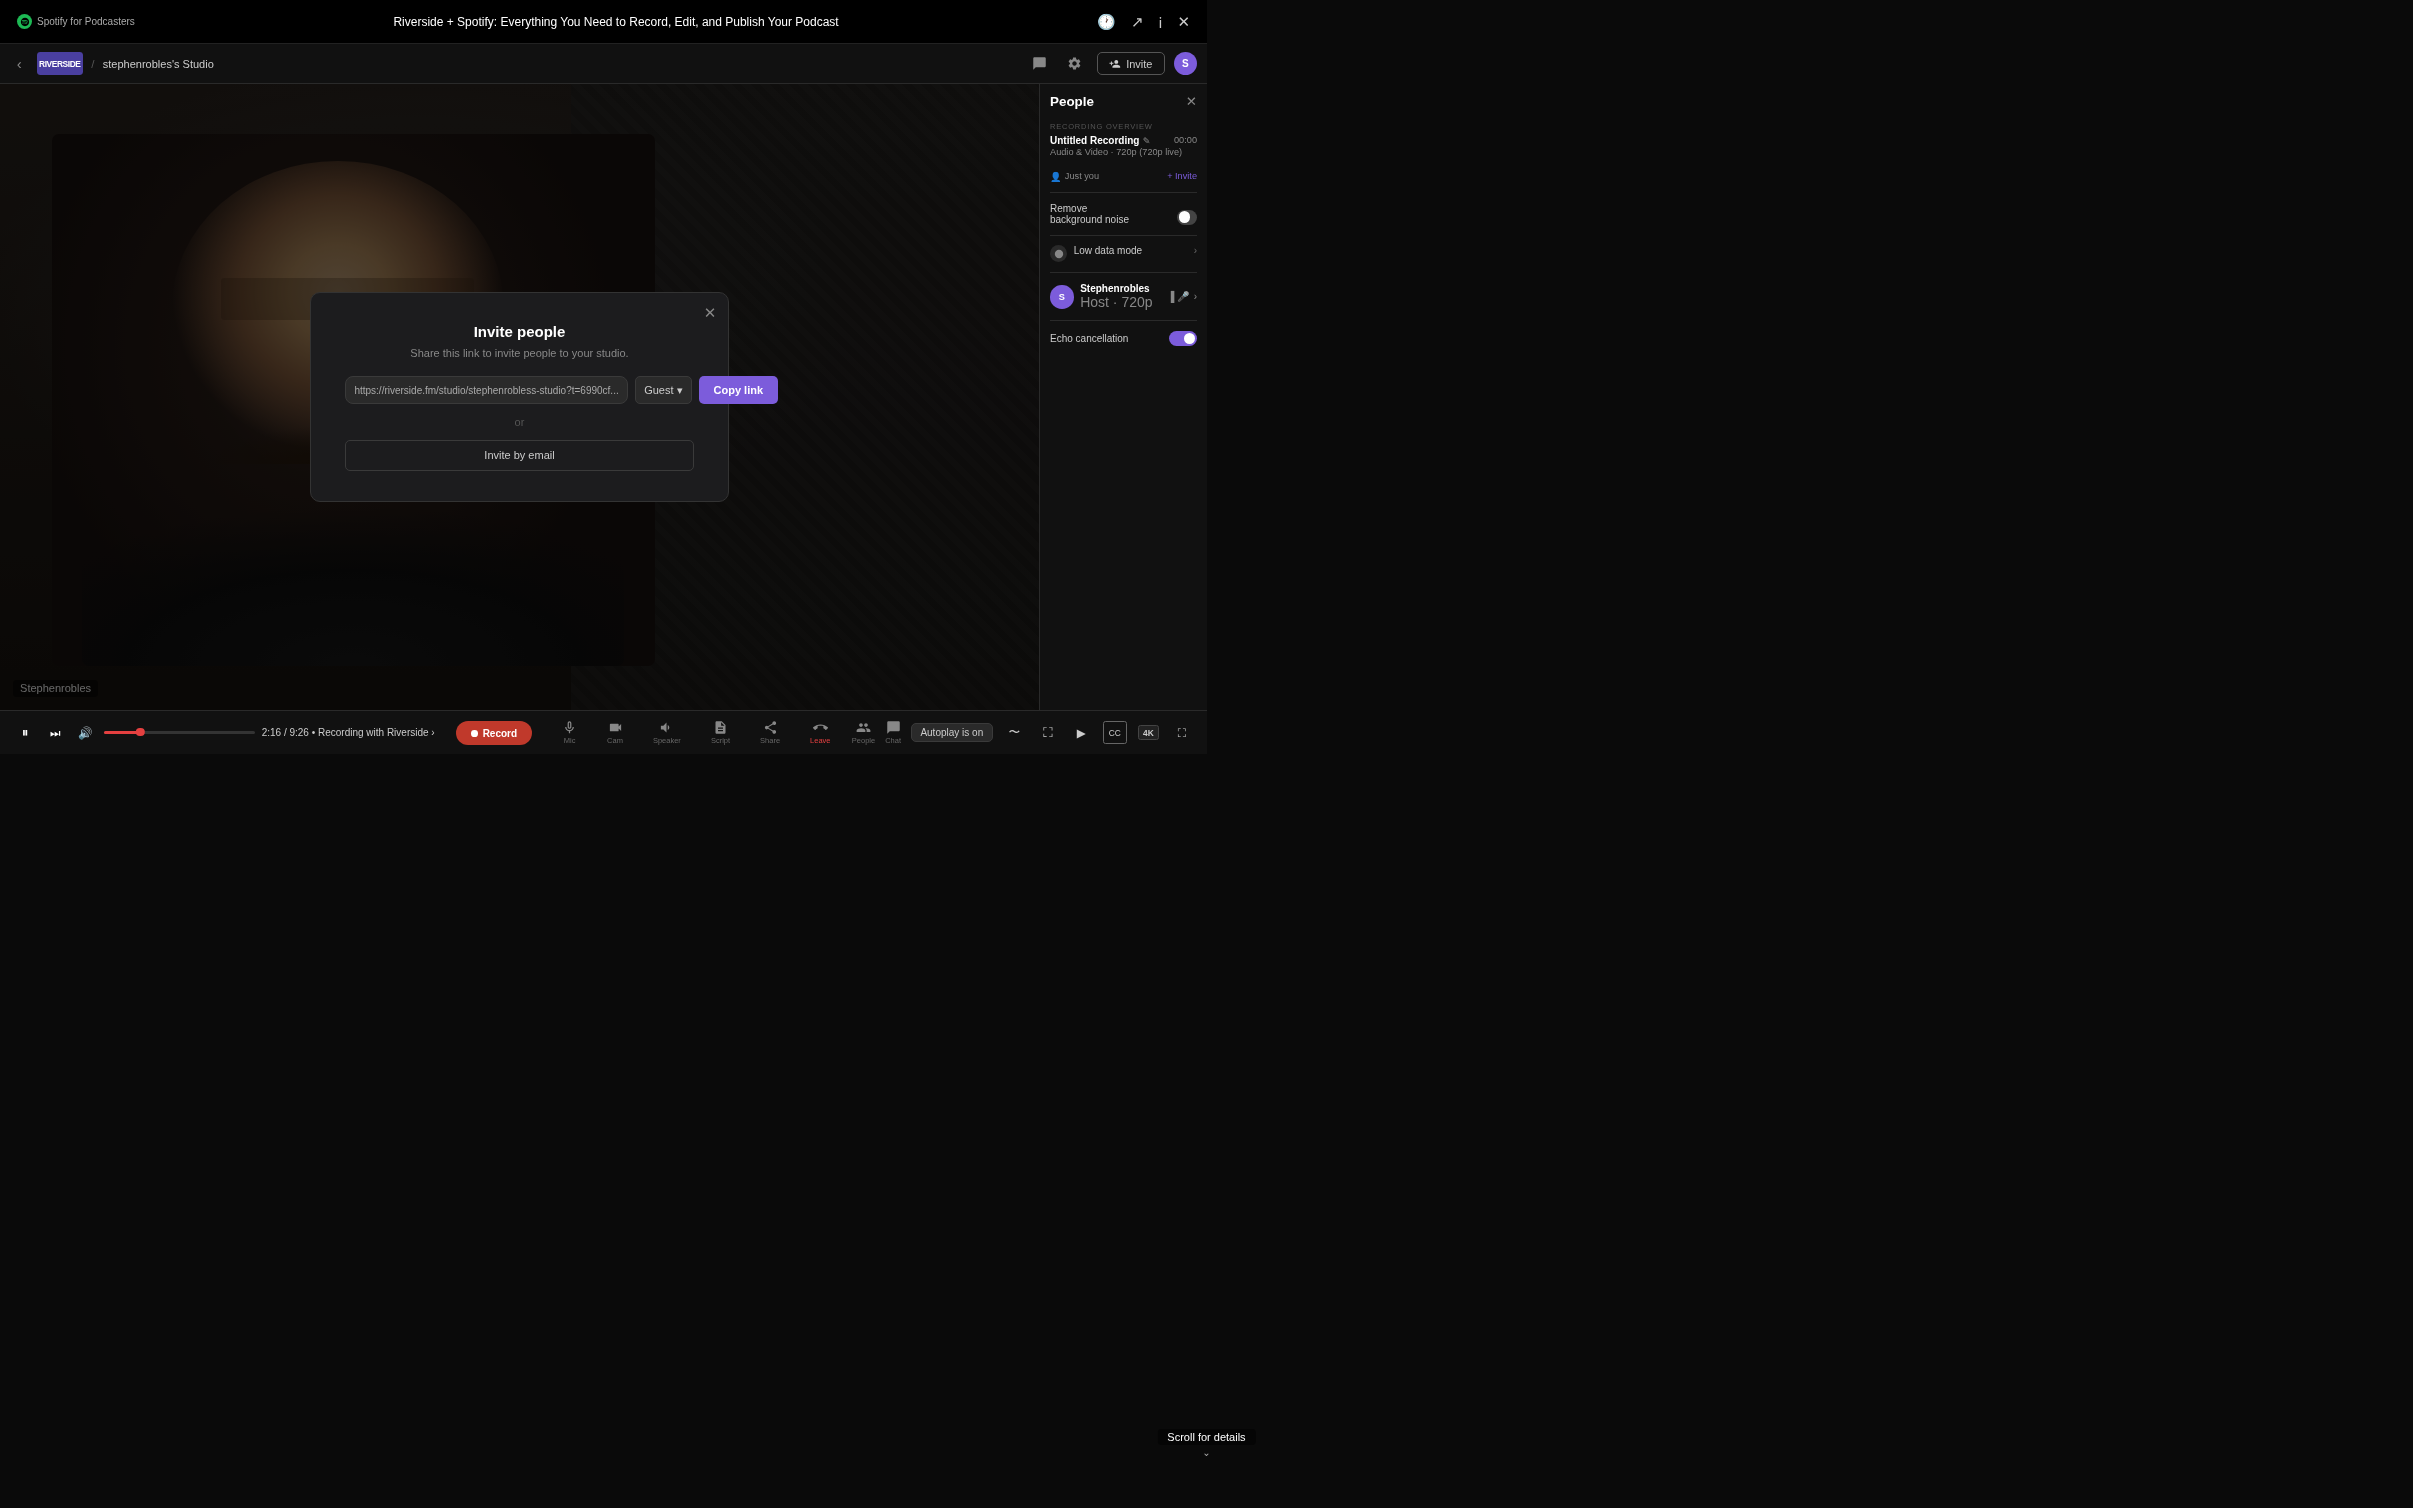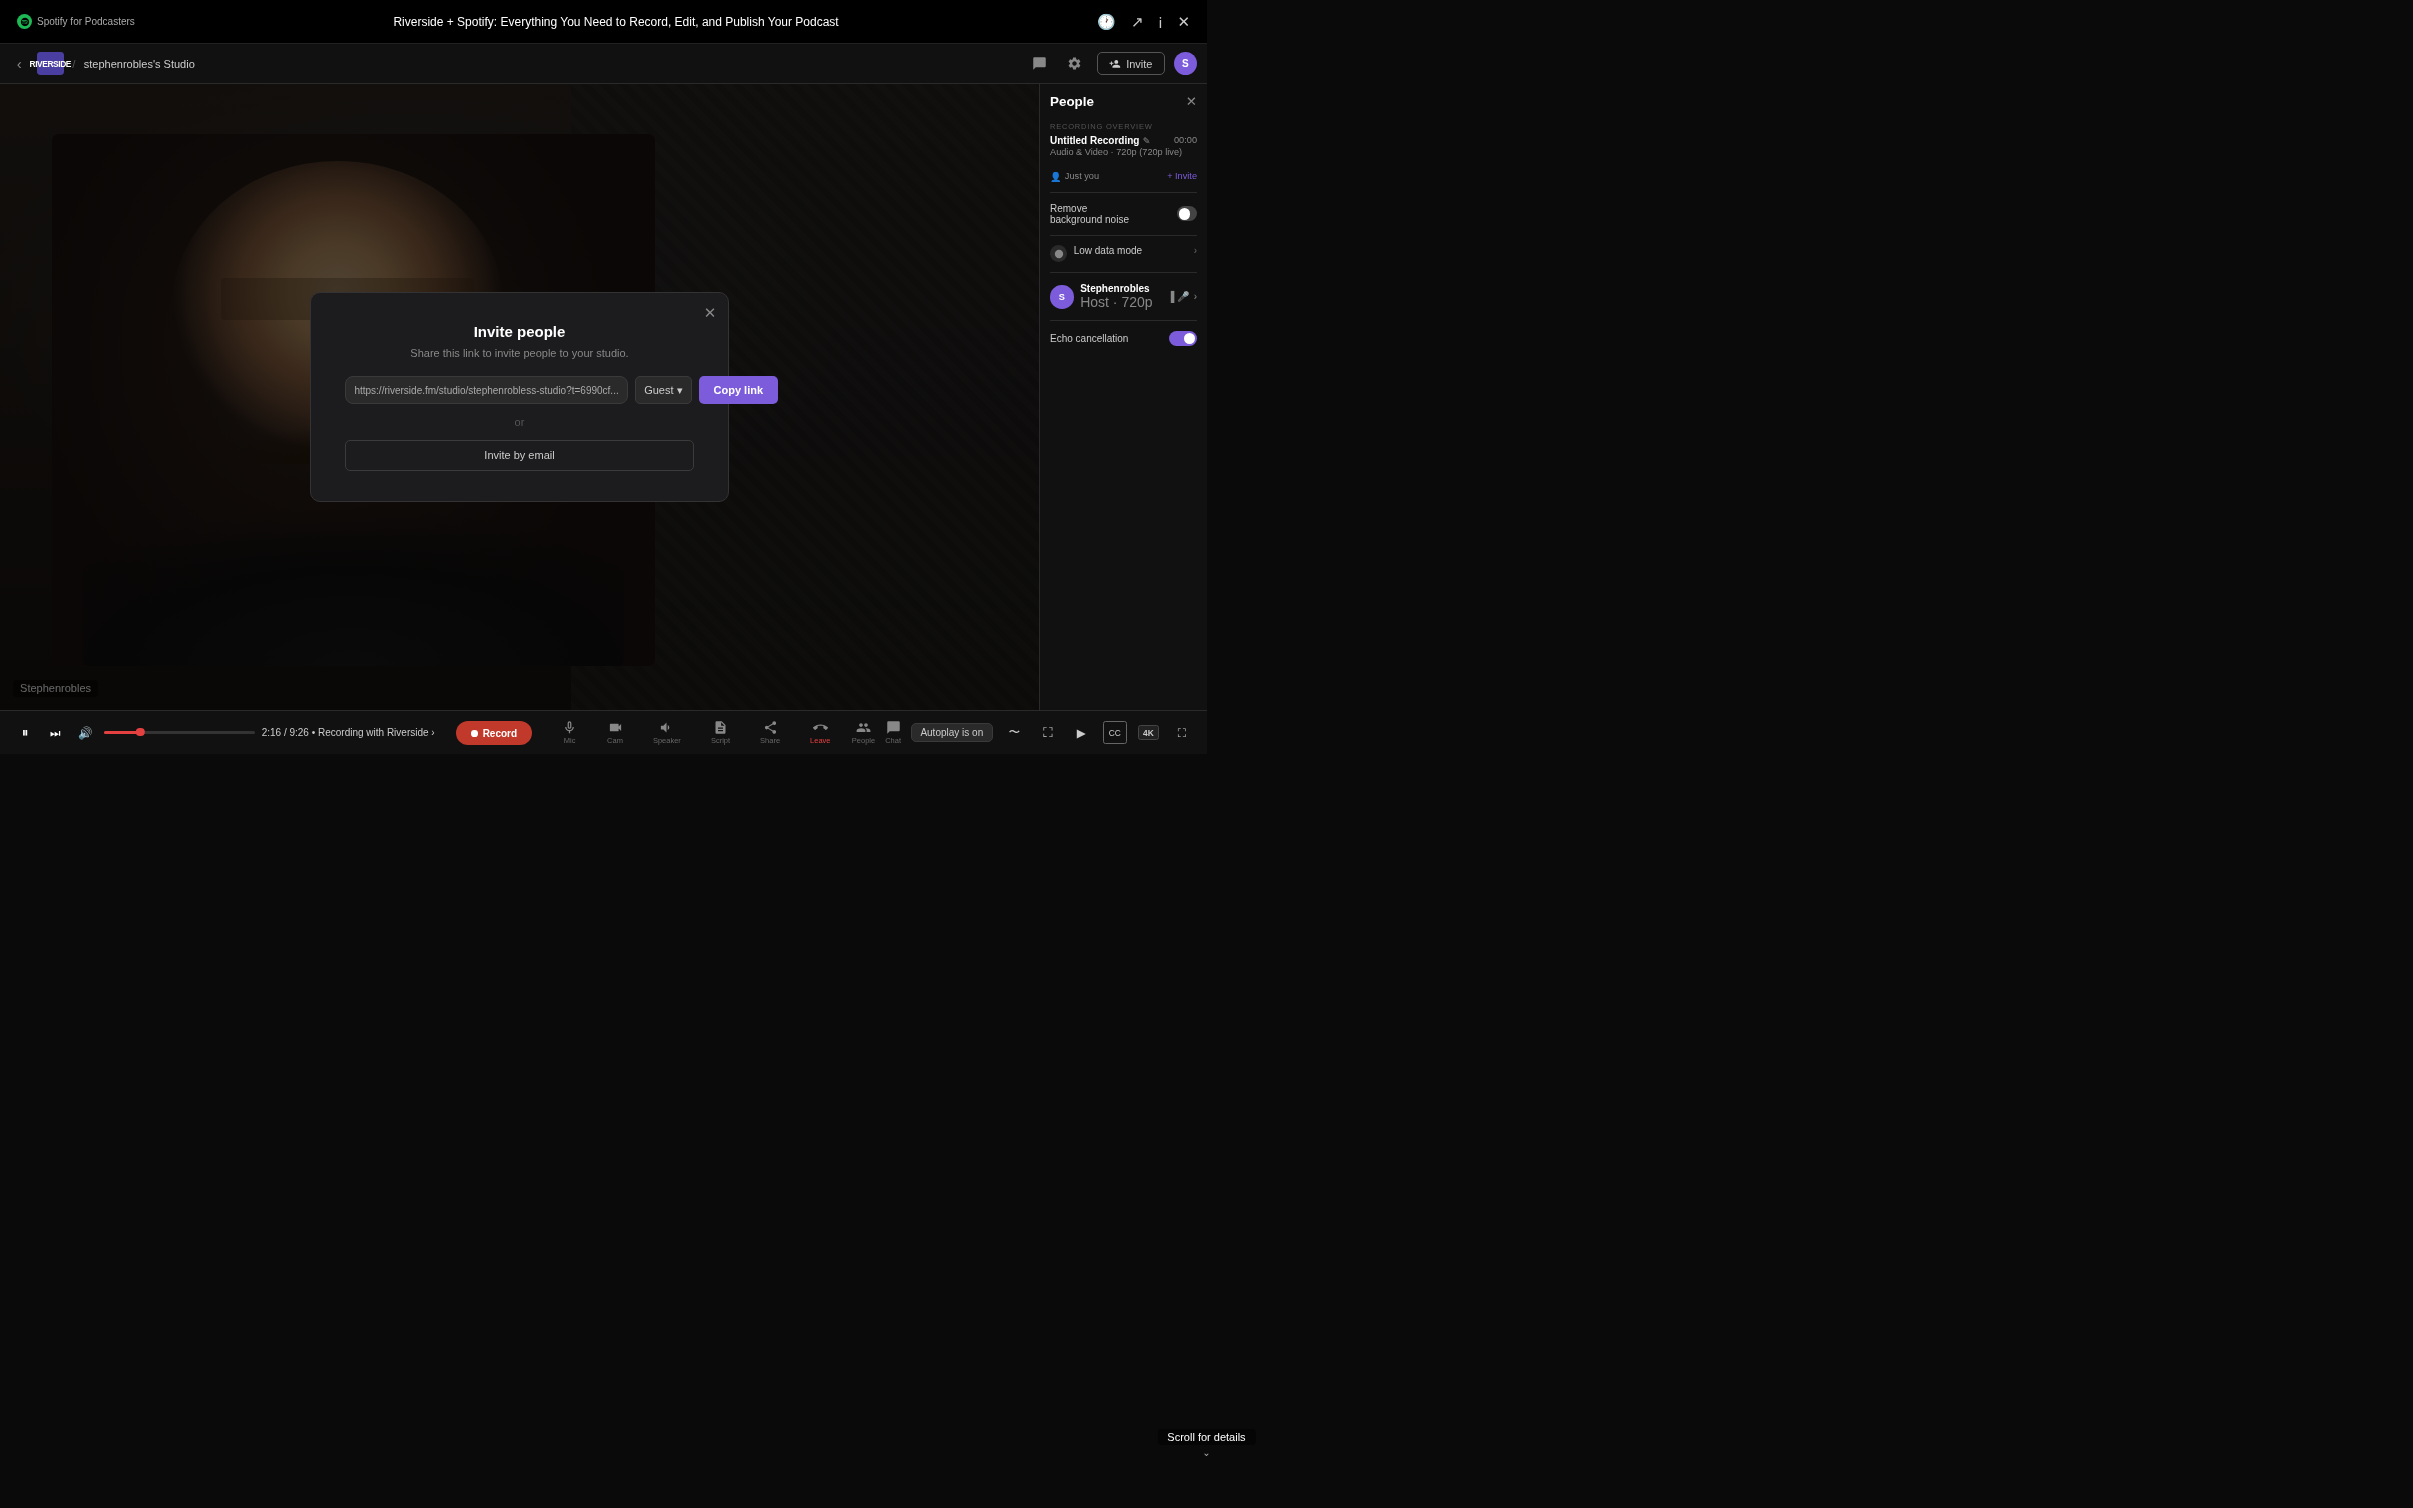--- a/index.html
+++ b/index.html
@@ -71,21 +71,21 @@
     .nav-logo-area {
       display: flex;
       align-items: center;
       gap: 6.7px;
       color: #fff;
       font-size: 11px;
       font-weight: 600;
     }
     .nav-logo-box {
       background: #4a3fa0;
-      width: 27px;
+      width: 46px;
       height: 23.5px;
       border-radius: 3.4px;
       display: flex;
       align-items: center;
       justify-content: center;
       font-size: 8.4px;
       font-weight: 700;
       color: #fff;
       letter-spacing: -0.4px;
     }
@@ -383,21 +383,21 @@
       display: flex;
       align-items: center;
       gap: 2.5px;
     }
     .divider {
       height: 0.8px;
       background: #2a2a2a;
     }
     .toggle-row {
       display: flex;
-      align-items: center;
+      align-items: flex-end;
       justify-content: space-between;
       gap: 44px;
     }
     .toggle-label {
       font-size: 10px;
       color: #ccc;
     }
     .toggle {
       width: 28.5px;
       height: 15px;

